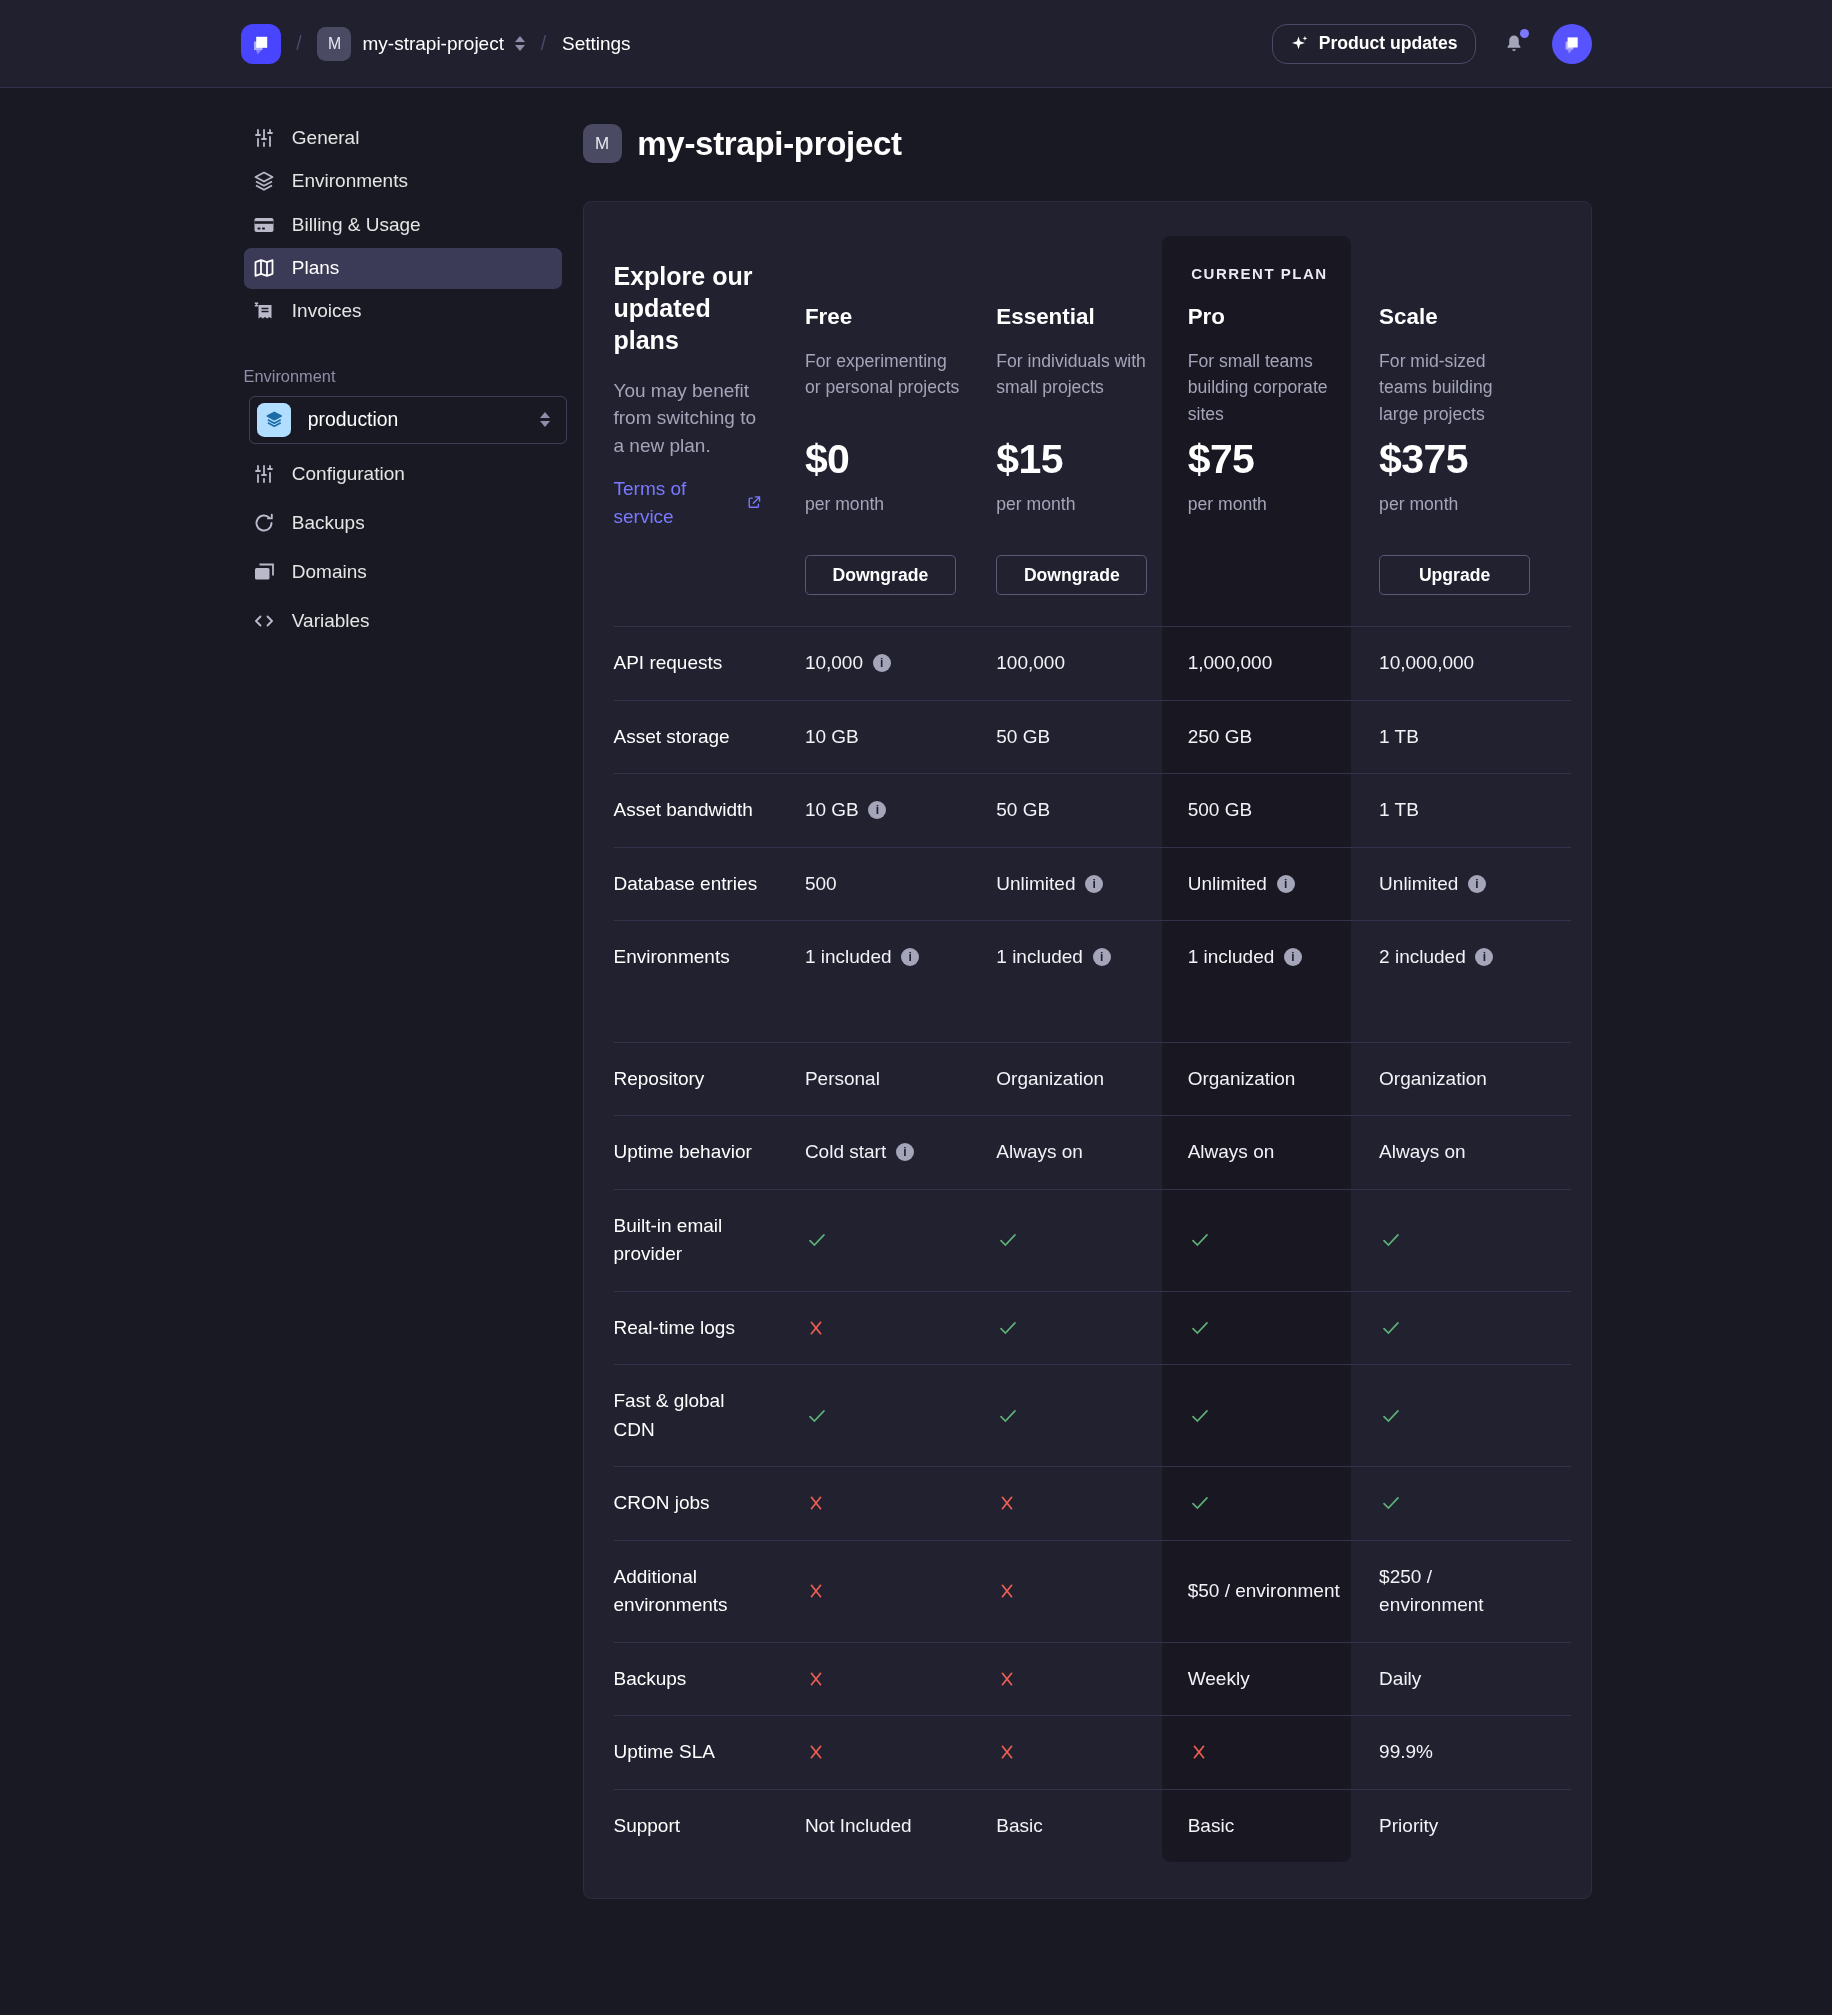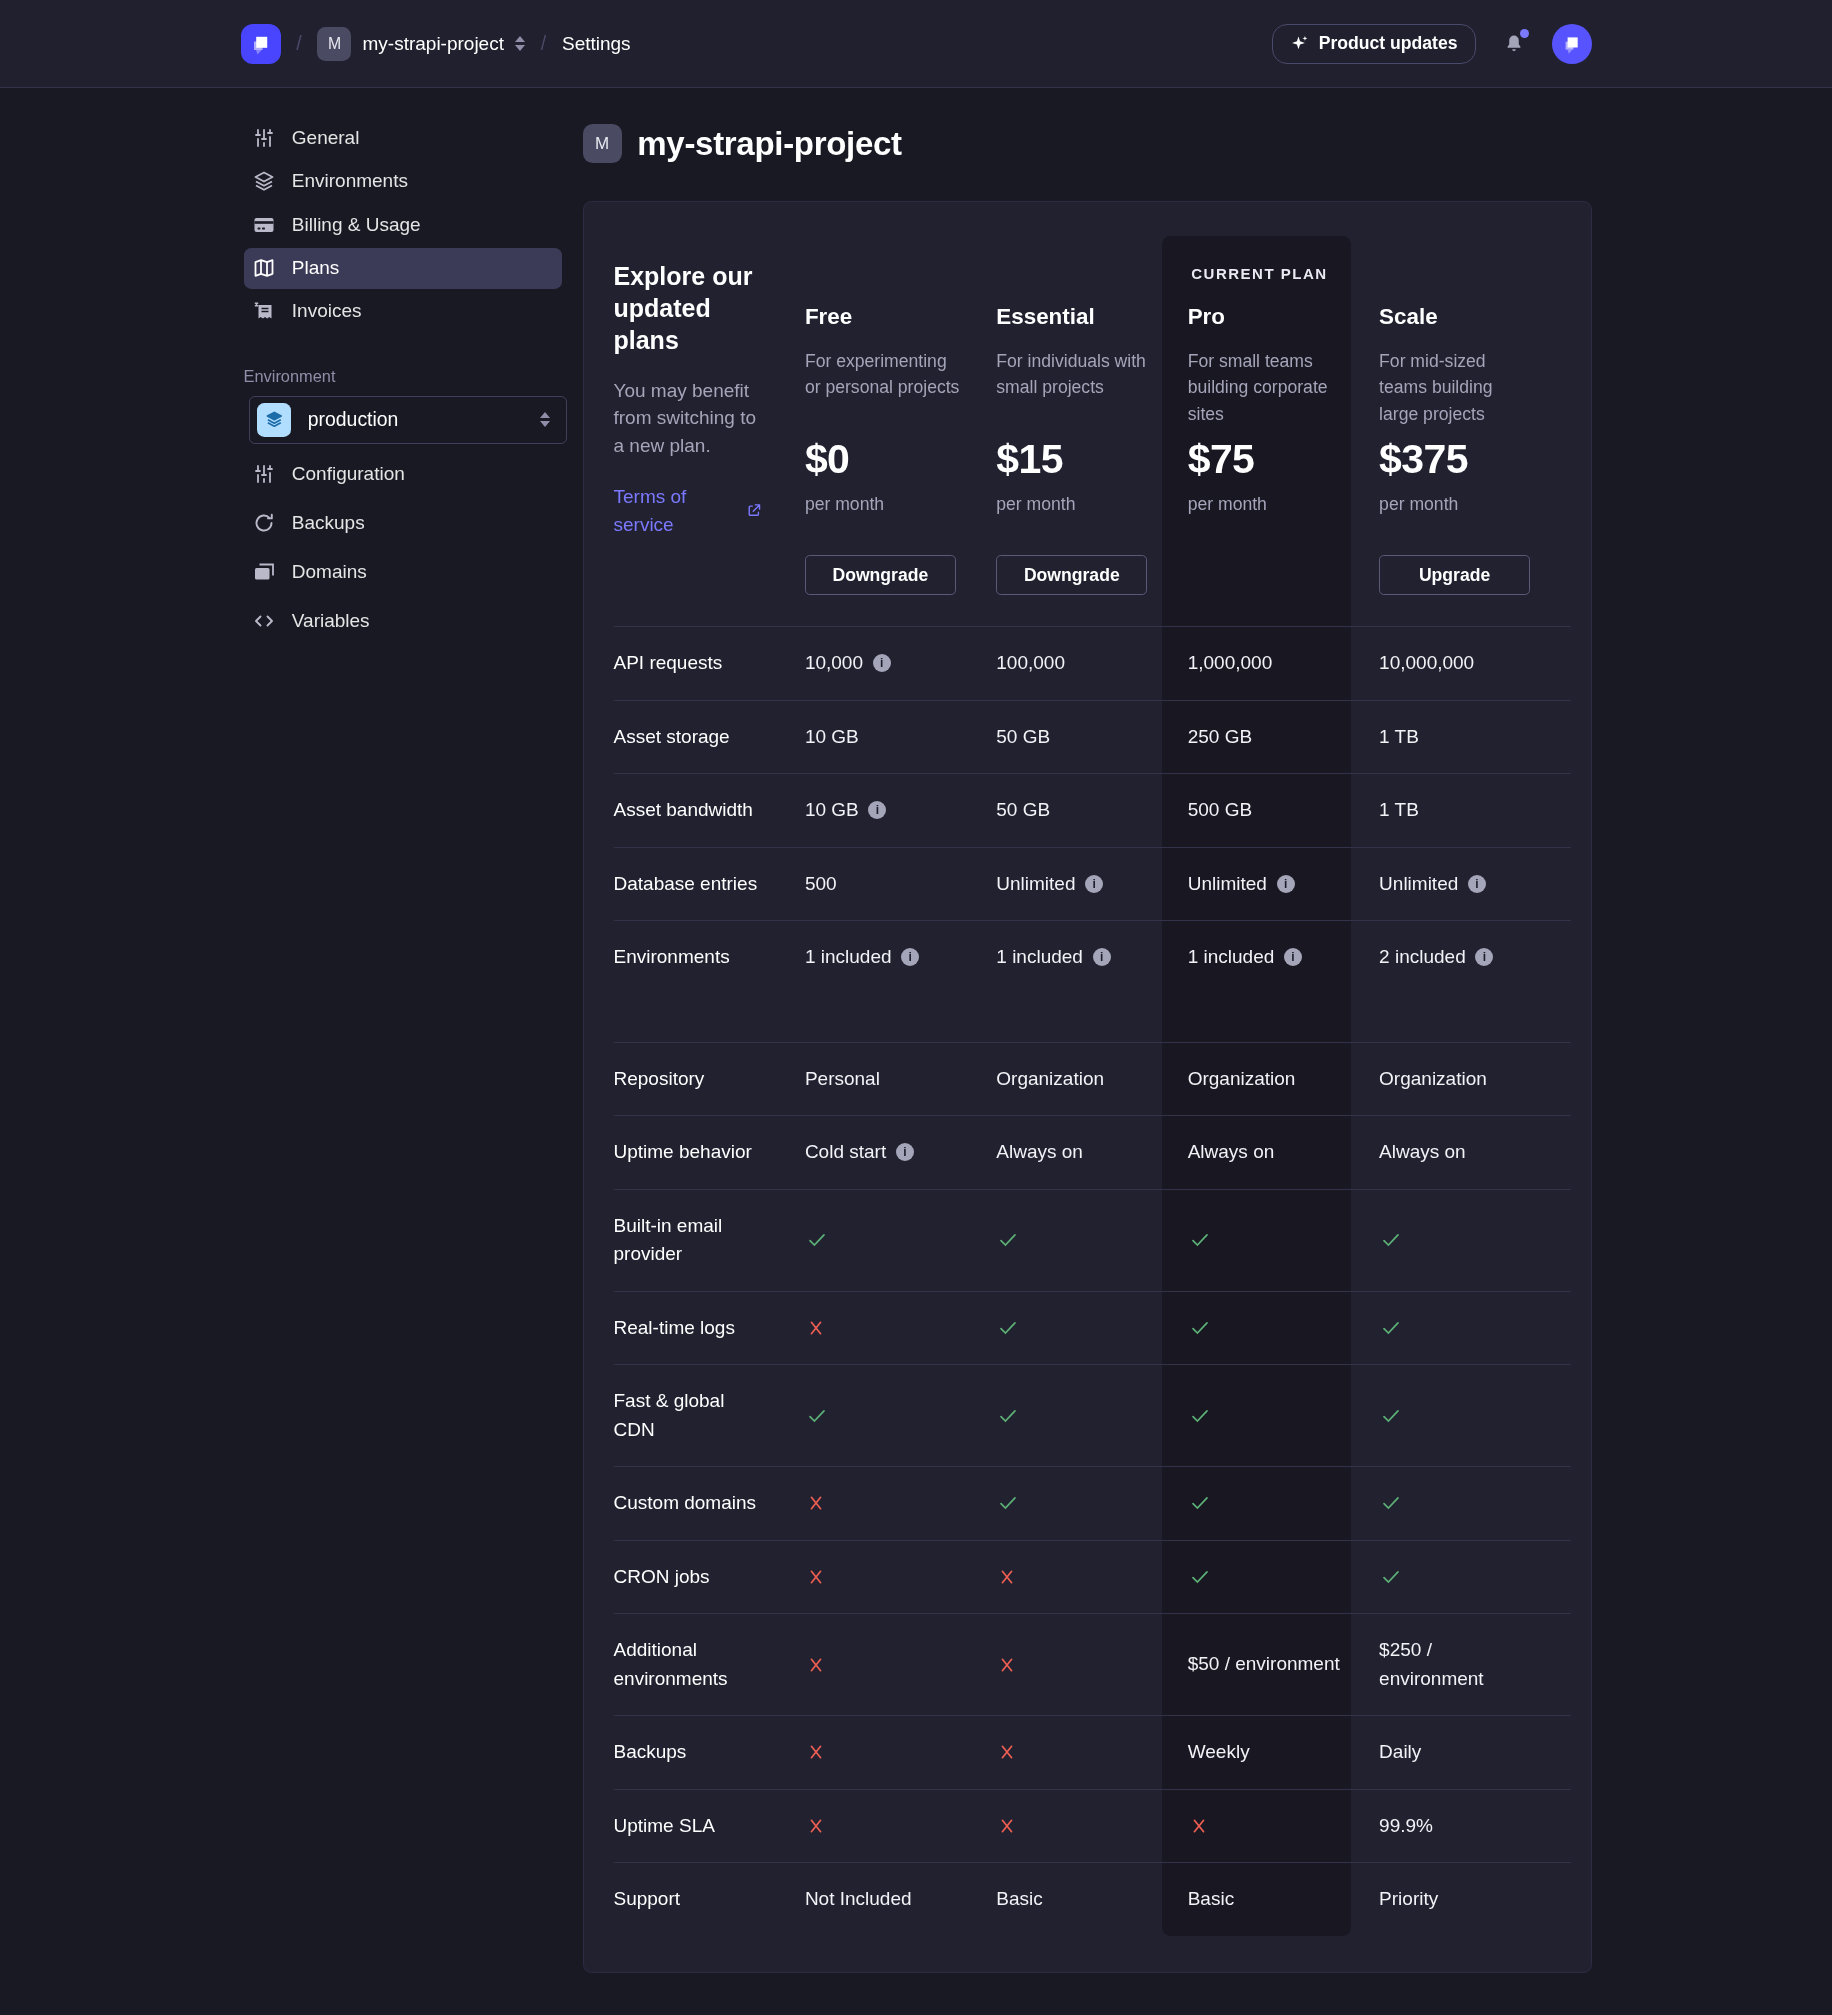--- a/index.html
+++ b/index.html
@@ -54,21 +54,21 @@
   .mbadge.big{width:39px;height:39px;border-radius:9.7px;font-size:17px}
   .page-title{font-size:33px;font-weight:700;letter-spacing:-0.3px}
 
   .card{position:relative;margin-top:38px;background:var(--card);border:1.2px solid #2c2c45;border-radius:8.5px;padding:0 20px 36px 30px}
   .pro-panel{position:absolute;z-index:0;top:34px;bottom:36px;left:calc(30px + (100% - 61px)*0.6 - 19px);width:calc((100% - 61px)/5);background:var(--propanel);border-radius:8.5px}
 
   .head-grid{position:relative;z-index:1;display:grid;grid-template-columns:repeat(5,1fr);min-height:424px}
   .intro{padding:58px 42px 0 0}
   .intro h2{font-size:25px;font-weight:700;line-height:1.28;max-width:176px}
   .intro p{margin-top:20.6px;font-size:19px;line-height:1.45;color:var(--text2);max-width:182px}
-  .terms{margin-top:24px;display:flex;align-items:center;gap:34px}
+  .terms{margin-top:16px;display:flex;align-items:center;gap:34px}
   .terms a{color:var(--link);font-size:19px;line-height:1.45;text-decoration:none;max-width:97px;display:inline-block;cursor:pointer}
   .plan-col{position:relative;padding:102px 34px 0 0}
   .plan-name{font-size:22.4px;font-weight:600}
   .plan-desc{margin-top:18px;font-size:17.6px;line-height:1.5;color:var(--text2);height:88px}
   .plan-price{font-size:41px;font-weight:700;letter-spacing:-0.6px}
   .plan-period{margin-top:11px;font-size:17.6px;color:var(--text2)}
   .plan-btn{margin-top:40px;width:151px;height:40px;border:1.2px solid #5a5a78;border-radius:4.8px;background:transparent;color:#fff;font-size:17.6px;font-weight:600;font-family:inherit;cursor:pointer}
   .current-tag{position:absolute;top:63px;left:3.6px;font-size:15px;font-weight:600;letter-spacing:1.5px;color:#eaeaf2}
 
   
@@ -456,43 +456,20 @@
                   <path d="M5 12.6l4.4 4.4L19 6.8" fill="none" stroke="#5cb176" stroke-width="1.7" stroke-linecap="round"></path>
                 </svg>
               </div>
               <div class="tcell">
                 <svg class="mark" width="24" height="24" viewBox="0 0 24 24">
                   <path d="M5 12.6l4.4 4.4L19 6.8" fill="none" stroke="#5cb176" stroke-width="1.7" stroke-linecap="round"></path>
                 </svg>
               </div>
             </div>
             <div class="trow">
-              <div class="tcell tlabel">Custom domains</div>
-              <div class="tcell">
-                <svg class="mark" width="22" height="22" viewBox="0 0 24 24">
-                  <path d="M7 5.8l10 12.4M17 5.8L7 18.2" fill="none" stroke="#ee5e52" stroke-width="1.9" stroke-linecap="round"></path>
-                </svg>
-              </div>
-              <div class="tcell">
-                <svg class="mark" width="24" height="24" viewBox="0 0 24 24">
-                  <path d="M5 12.6l4.4 4.4L19 6.8" fill="none" stroke="#5cb176" stroke-width="1.7" stroke-linecap="round"></path>
-                </svg>
-              </div>
-              <div class="tcell">
-                <svg class="mark" width="24" height="24" viewBox="0 0 24 24">
-                  <path d="M5 12.6l4.4 4.4L19 6.8" fill="none" stroke="#5cb176" stroke-width="1.7" stroke-linecap="round"></path>
-                </svg>
-              </div>
-              <div class="tcell">
-                <svg class="mark" width="24" height="24" viewBox="0 0 24 24">
-                  <path d="M5 12.6l4.4 4.4L19 6.8" fill="none" stroke="#5cb176" stroke-width="1.7" stroke-linecap="round"></path>
-                </svg>
-              </div>
-            </div>
-            <div class="trow">
               <div class="tcell tlabel">CRON jobs</div>
               <div class="tcell">
                 <svg class="mark" width="22" height="22" viewBox="0 0 24 24">
                   <path d="M7 5.8l10 12.4M17 5.8L7 18.2" fill="none" stroke="#ee5e52" stroke-width="1.9" stroke-linecap="round"></path>
                 </svg>
               </div>
               <div class="tcell">
                 <svg class="mark" width="22" height="22" viewBox="0 0 24 24">
                   <path d="M7 5.8l10 12.4M17 5.8L7 18.2" fill="none" stroke="#ee5e52" stroke-width="1.9" stroke-linecap="round"></path>
                 </svg>

